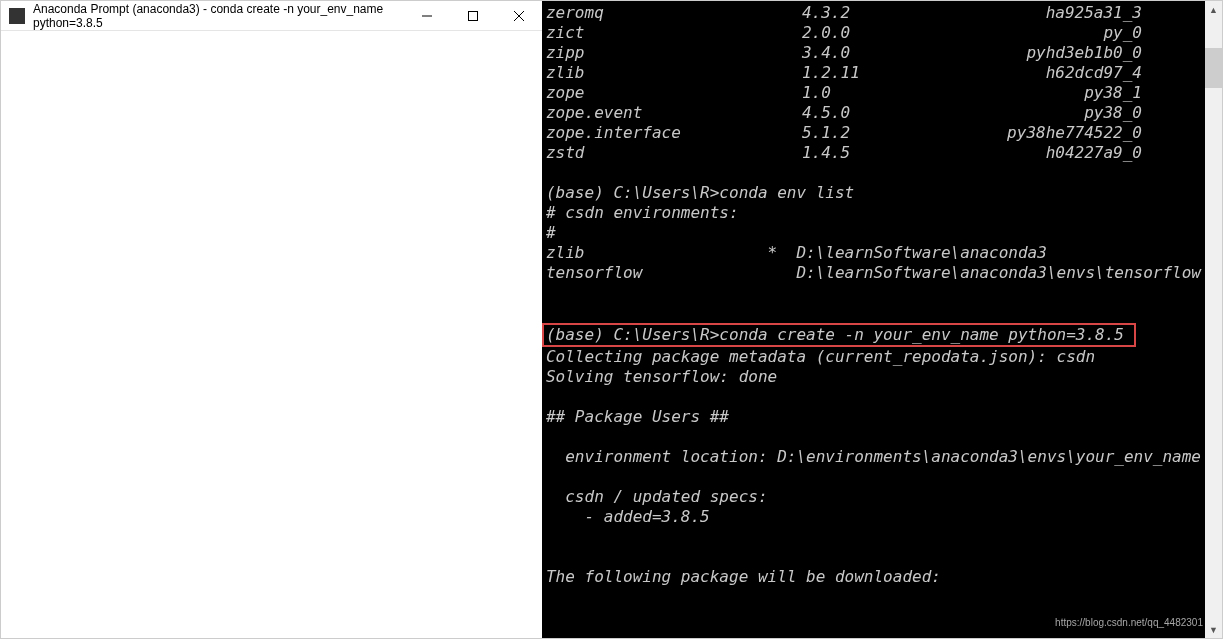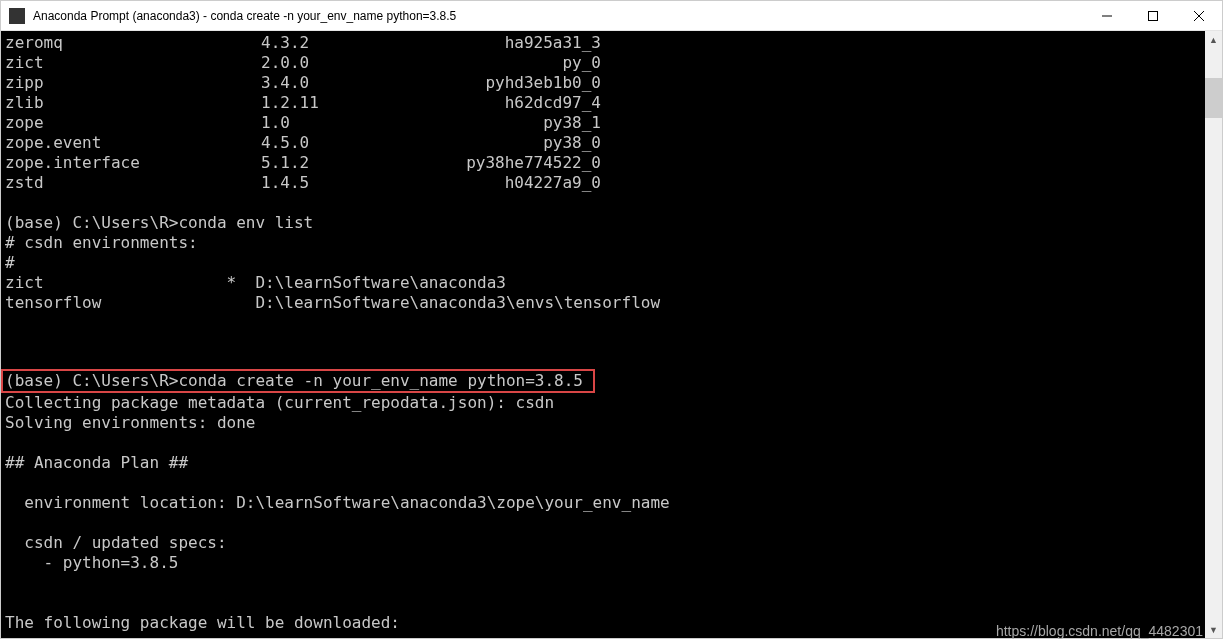--- a/index.html
+++ b/index.html
@@ -12,21 +12,21 @@
       background: #fff;
       width: 1223px;
       height: 639px;
       overflow: hidden;
       position: relative;
     }
     .window {
       width: 100%;
       height: 100%;
       display: flex;
-      flex-direction: column;
+      flex-direction: row;
       border: 1px solid #ccc;
     }
     .titlebar {
       height: 30px;
       background: #fff;
       display: flex;
       align-items: center;
       padding-left: 8px;
       border-bottom: 1px solid #e5e5e5;
     }
@@ -72,34 +72,34 @@
     .terminal {
       flex: 1;
       background: #000;
       color: #c8c8c8;
       font-family: "NSimSun", "SimSun", "Consolas", monospace;
       font-size: 16px;
       line-height: 20px;
       padding: 2px 4px 0 4px;
       white-space: pre;
       overflow: hidden;
+      font-style: italic;
     }
     .pkg-row {
       display: block;
     }
     .pkg-name { display: inline-block; width: 256px; }
     .pkg-ver { display: inline-block; width: 200px; text-align: left; }
     .pkg-build { display: inline-block; width: 140px; text-align: right; }
     .highlight-box {
       border: 2px solid #d94646;
       display: inline-block;
       padding: 0;
       margin-left: -4px;
       padding-left: 2px;
-      margin-top: 16px;
     }
     .scrollbar {
       width: 17px;
       background: #f0f0f0;
       position: relative;
       display: flex;
       flex-direction: column;
     }
     .scroll-btn {
       height: 17px;
@@ -119,24 +119,24 @@
     .scroll-thumb {
       position: absolute;
       width: 100%;
       background: #cdcdcd;
       top: 30px;
       height: 40px;
       cursor: pointer;
     }
     .watermark {
       position: absolute;
-      bottom: 0;
+      bottom: 11px;
       right: 20px;
       color: #a7a7a7;
-      font-size: 14px;
+      font-size: 10px;
       font-family: Arial, sans-serif;
       pointer-events: none;
     }
   </style>
 </head>
 <body>
 
 <div class="window">
   <div class="titlebar">
     <span class="titlebar-icon"></span>
@@ -159,34 +159,34 @@
           </svg>
       </div>
     </div>
   </div>
 
   <div class="terminal-wrap">
     <div class="terminal" id="terminal"><span class="pkg-row"><span class="pkg-name">zeromq</span><span class="pkg-ver">4.3.2</span><span class="pkg-build">ha925a31_3</span></span><span class="pkg-row"><span class="pkg-name">zict</span><span class="pkg-ver">2.0.0</span><span class="pkg-build">py_0</span></span><span class="pkg-row"><span class="pkg-name">zipp</span><span class="pkg-ver">3.4.0</span><span class="pkg-build">pyhd3eb1b0_0</span></span><span class="pkg-row"><span class="pkg-name">zlib</span><span class="pkg-ver">1.2.11</span><span class="pkg-build">h62dcd97_4</span></span><span class="pkg-row"><span class="pkg-name">zope</span><span class="pkg-ver">1.0</span><span class="pkg-build">py38_1</span></span><span class="pkg-row"><span class="pkg-name">zope.event</span><span class="pkg-ver">4.5.0</span><span class="pkg-build">py38_0</span></span><span class="pkg-row"><span class="pkg-name">zope.interface</span><span class="pkg-ver">5.1.2</span><span class="pkg-build">py38he774522_0</span></span><span class="pkg-row"><span class="pkg-name">zstd</span><span class="pkg-ver">1.4.5</span><span class="pkg-build">h04227a9_0</span></span>
 <span>(base) C:\Users\R&gt;conda env list</span>
 <span># csdn environments:</span>
 <span>#</span>
-<span>zict                   *  D:\learnSoftware\anaconda3</span>
+<span>zlib                   *  D:\learnSoftware\anaconda3</span>
 <span>tensorflow                D:\learnSoftware\anaconda3\envs\tensorflow</span>
 
 
 <span class="highlight-box">(base) C:\Users\R&gt;conda create -n your_env_name python=3.8.5 </span>
 <span>Collecting package metadata (current_repodata.json): csdn</span>
-<span>Solving environments: done</span>
+<span>Solving tensorflow: done</span>
 
-<span>## Anaconda Plan ##</span>
+<span>## Package Users ##</span>
 
-<span>  environment location: D:\learnSoftware\anaconda3\zope\your_env_name</span>
+<span>  environment location: D:\environments\anaconda3\envs\your_env_name</span>
 
 <span>  csdn / updated specs:</span>
-<span>    - python=3.8.5</span>
+<span>    - added=3.8.5</span>
 
 
 <span>The following package will be downloaded:</span>
 </div>
     <div class="scrollbar">
       <div class="scroll-btn">▲</div>
       <div class="scroll-track">
         <div class="scroll-thumb"></div>
       </div>
       <div class="scroll-btn">▼</div>

